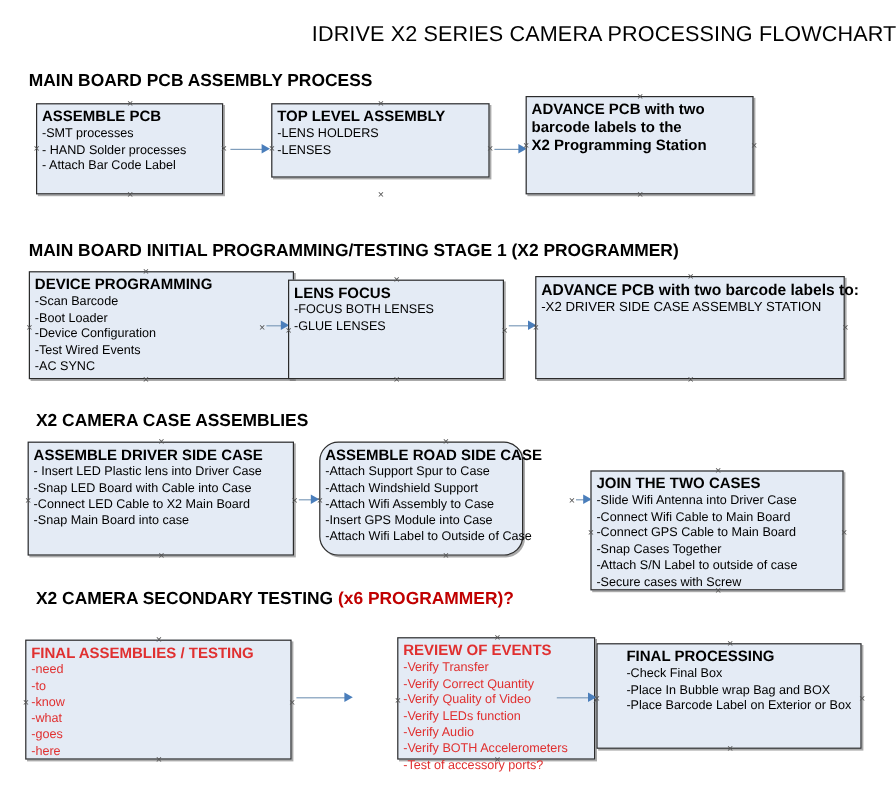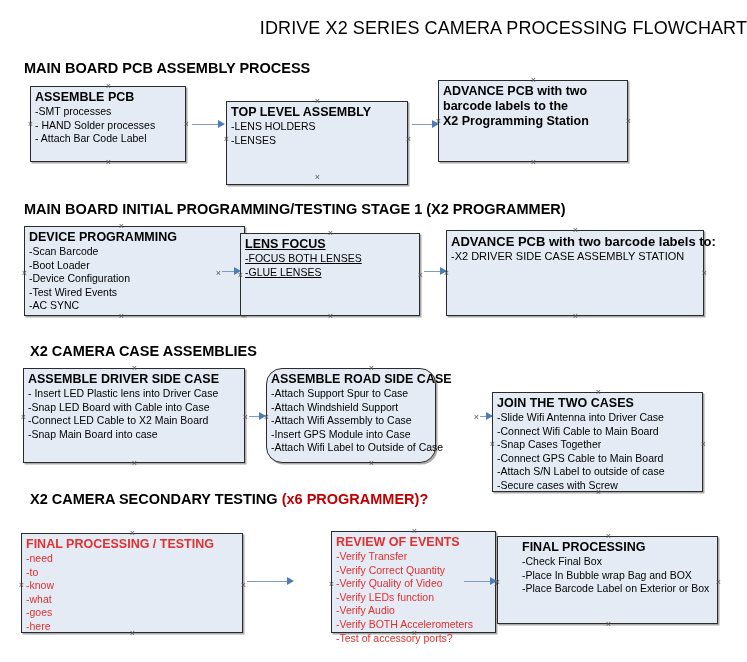--- a/index.html
+++ b/index.html
@@ -113,21 +113,21 @@
     <div class="node-line">- Attach Bar Code Label</div>
     <div class="handle" style="left:74px; top:-4px;"></div>
     <div class="handle" style="left:74px; top:72px;"></div>
     <div class="handle" style="left:-4px; top:34px;"></div>
     <div class="handle" style="left:152px; top:34px;"></div>
   </div>
 
   <div class="conn" style="left:192px; top:124px; width:28px;"></div>
   <div class="arrow" style="left:218px; top:120px;"></div>
 
-  <div class="node" style="left:226px; top:86px; width:182px; height:84px;margin-top:15px;">
+  <div class="node" style="left:226px; top:86px; width:182px; height:62px;">
     <div class="node-title">TOP LEVEL ASSEMBLY</div>
     <div class="node-line">-LENS HOLDERS</div>
     <div class="node-line">-LENSES</div>
     <div class="handle" style="left:87px; top:-4px;"></div>
     <div class="handle" style="left:87px; top:72px;"></div>
     <div class="handle" style="left:-4px; top:34px;"></div>
     <div class="handle" style="left:178px; top:34px;"></div>
   </div>
 
   <div class="conn" style="left:412px; top:124px; width:24px;"></div>
@@ -156,21 +156,21 @@
     <div class="node-line">-AC SYNC</div>
     <div class="handle" style="left:93px; top:-4px;"></div>
     <div class="handle" style="left:93px; top:86px;"></div>
     <div class="handle" style="left:-4px; top:43px;"></div>
     <div class="handle" style="left:190px; top:43px;"></div>
   </div>
 
   <div class="conn" style="left:222px; top:271px; width:16px;"></div>
   <div class="arrow" style="left:234px; top:267px;"></div>
 
-  <div class="node" style="left:240px; top:233px; width:180px; height:83px;text-decoration:underline;">
+  <div class="node" style="left:240px; top:233px; width:180px; height:83px;">
     <div class="node-title">LENS FOCUS</div>
     <div class="node-line">-FOCUS BOTH LENSES</div>
     <div class="node-line">-GLUE LENSES</div>
     <div class="handle" style="left:86px; top:-4px;"></div>
     <div class="handle" style="left:86px; top:79px;"></div>
     <div class="handle" style="left:-4px; top:38px;"></div>
     <div class="handle" style="left:176px; top:38px;"></div>
   </div>
 
   <div class="conn" style="left:424px; top:271px; width:20px;"></div>
@@ -217,36 +217,36 @@
     <div class="handle" style="left:206px; top:45px;"></div>
   </div>
 
   <div class="conn" style="left:480px; top:416px; width:12px;"></div>
   <div class="arrow" style="left:486px; top:412px;"></div>
 
   <div class="node" style="left:492px; top:364px; width:211px; height:100px;margin-top:28px;">
     <div class="node-title">JOIN THE TWO CASES</div>
     <div class="node-line">-Slide Wifi Antenna into Driver Case</div>
     <div class="node-line">-Connect Wifi Cable to Main Board</div>
+    <div class="node-line">-Connect GPS Cable to Main Board</div>
     <div class="node-line">-Snap Cases Together</div>
-    <div class="node-line">-Connect GPS Cable to Main Board</div>
     <div class="node-line">-Attach S/N Label to outside of case</div>
     <div class="node-line">-Secure cases with Screw</div>
     <div class="handle" style="left:102px; top:-4px;"></div>
     <div class="handle" style="left:102px; top:96px;"></div>
     <div class="handle" style="left:-4px; top:48px;"></div>
     <div class="handle" style="left:207px; top:48px;"></div>
   </div>
 
   <div class="section-head" style="left:30px; top:491px;">
     <span>X2 CAMERA SECONDARY TESTING </span><span class="accent">(x6 PROGRAMMER)?</span>
   </div>
 
   <div class="node red" style="left:21px; top:533px; width:222px; height:100px;">
-    <div class="node-title">FINAL PROCESSING / TESTING</div>
+    <div class="node-title">FINAL ASSEMBLIES / TESTING</div>
     <div class="node-line">-need</div>
     <div class="node-line">-to</div>
     <div class="node-line">-know</div>
     <div class="node-line">-what</div>
     <div class="node-line">-goes</div>
     <div class="node-line">-here</div>
     <div class="handle" style="left:107px; top:-4px;"></div>
     <div class="handle" style="left:107px; top:96px;"></div>
     <div class="handle" style="left:-4px; top:48px;"></div>
     <div class="handle" style="left:218px; top:48px;"></div>

